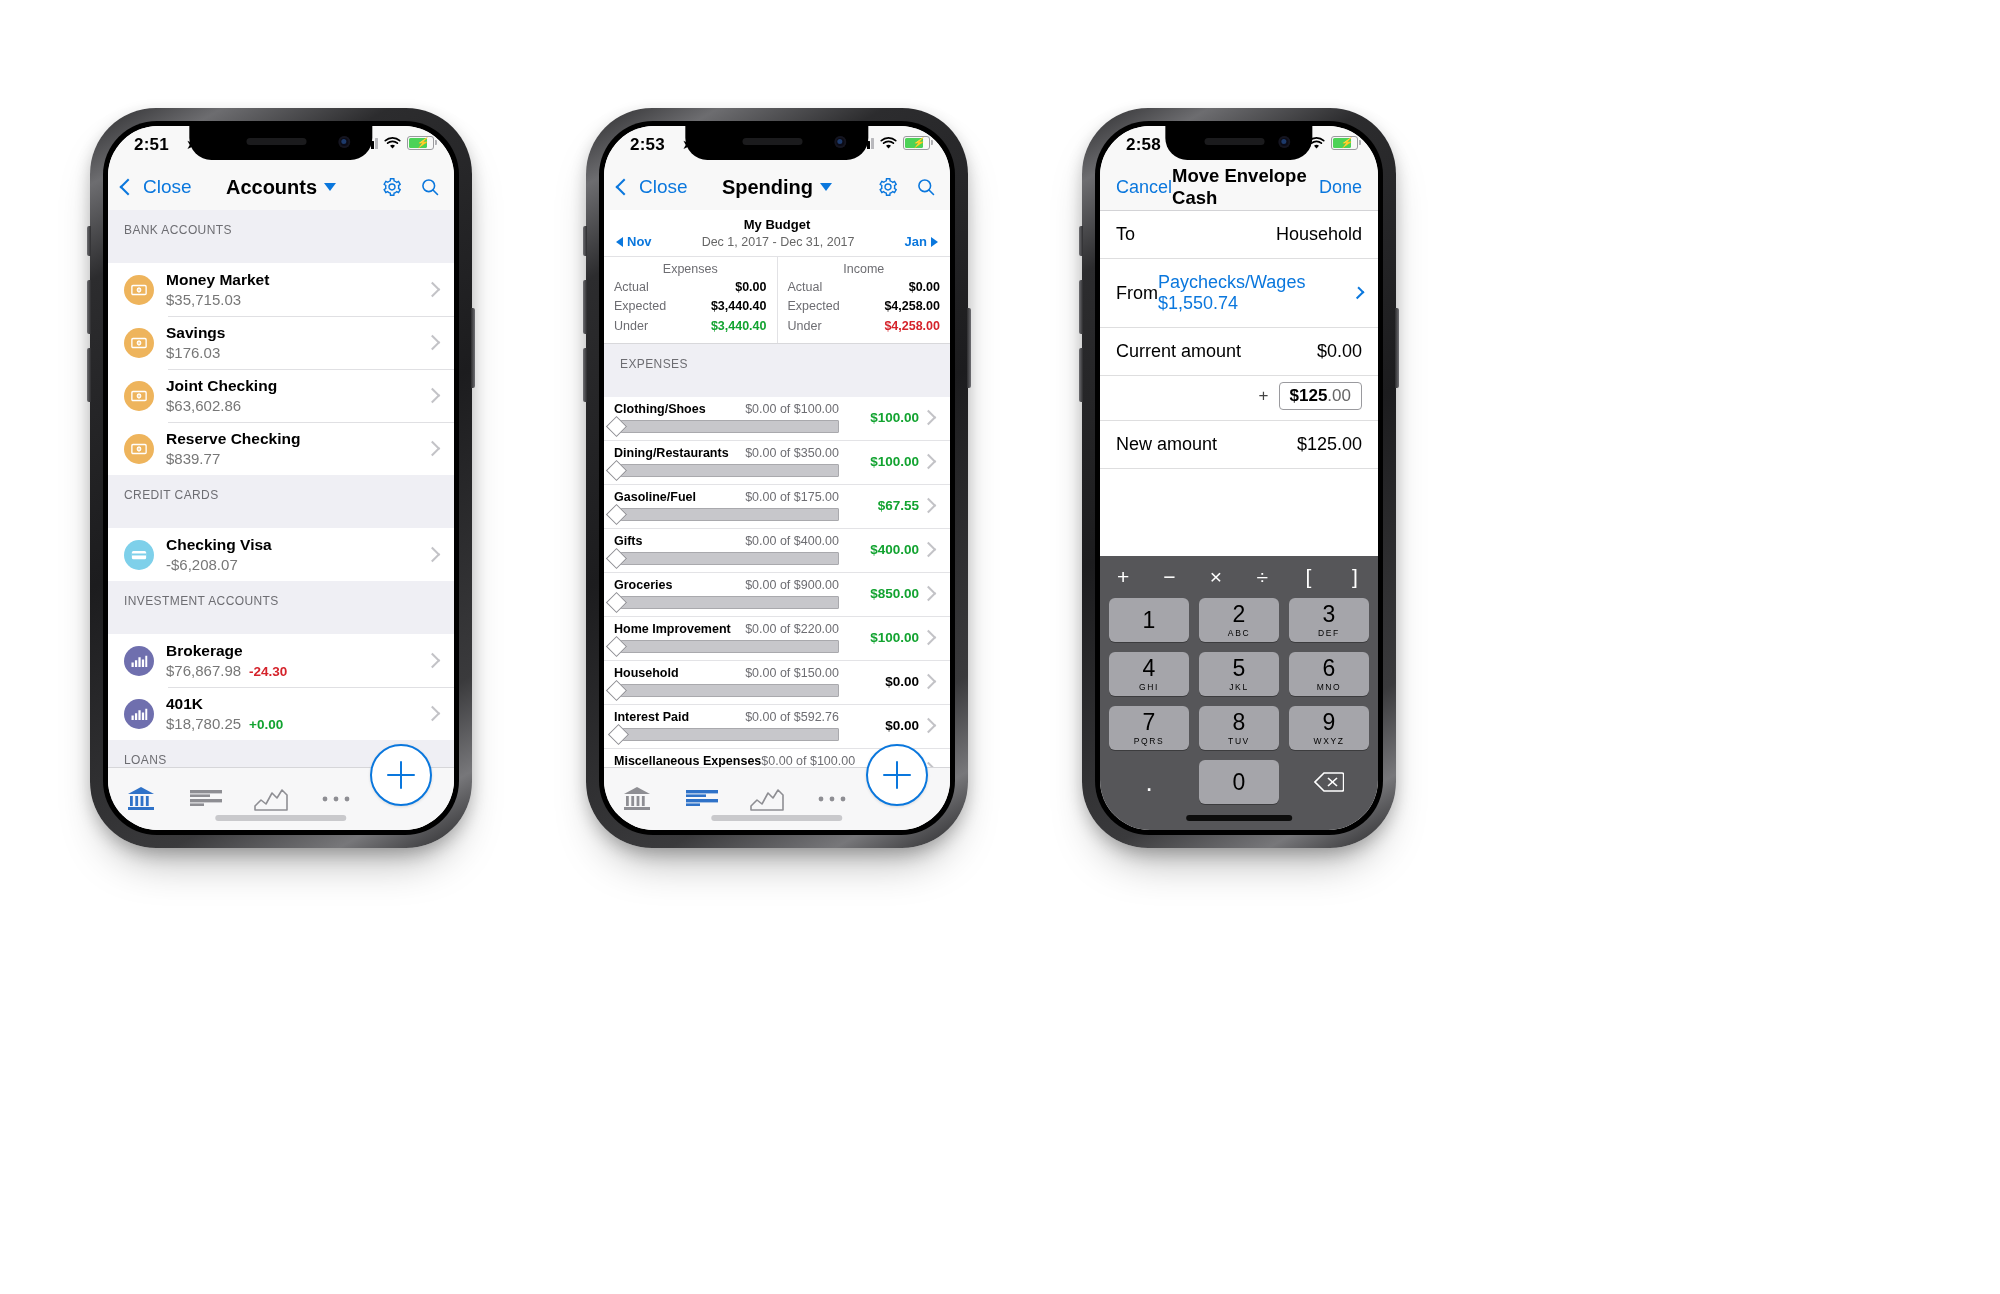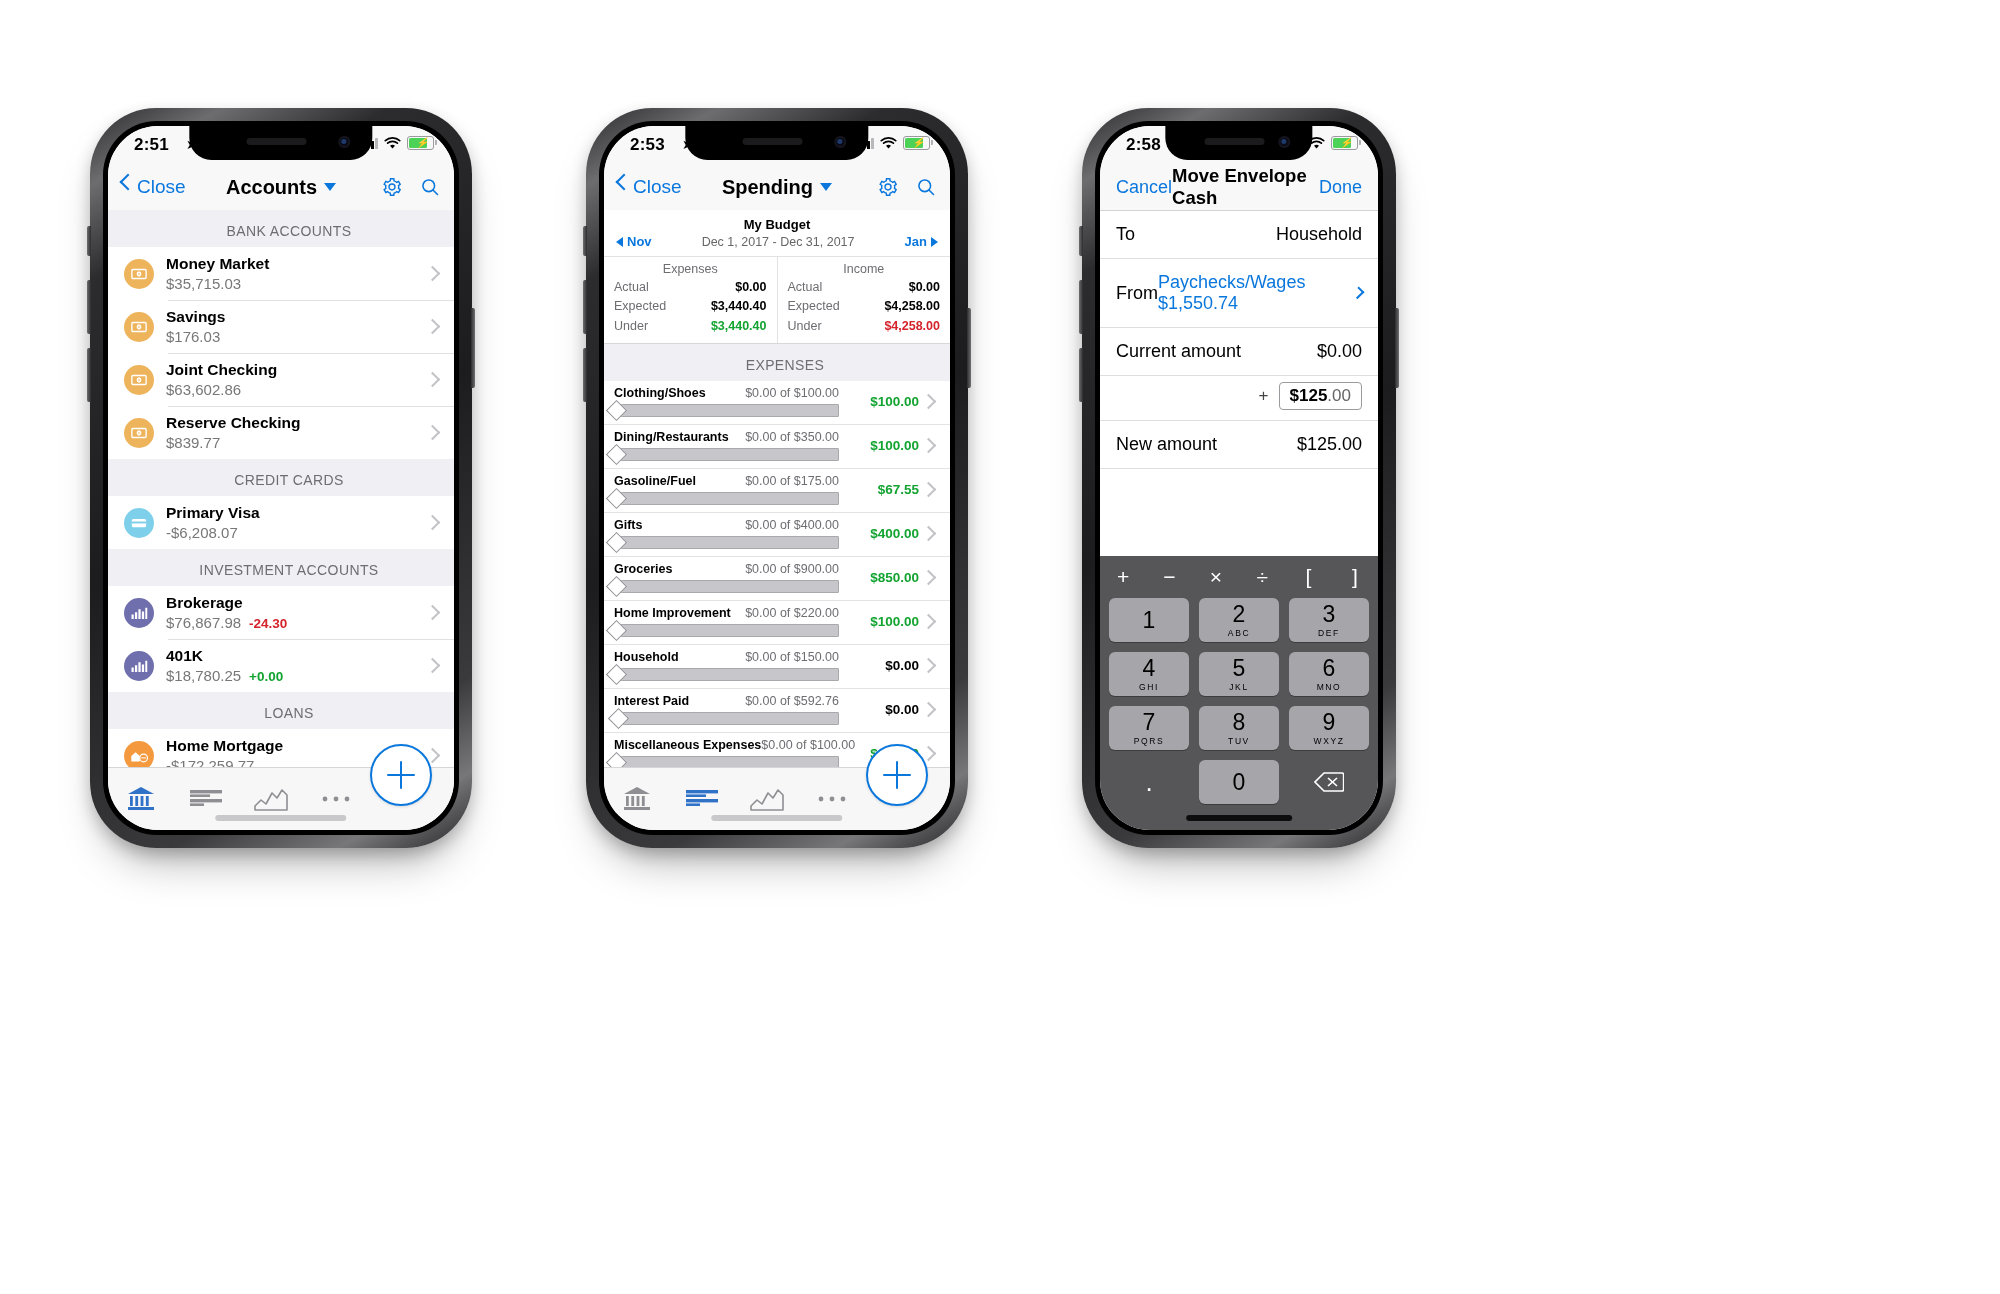--- a/index.html
+++ b/index.html
@@ -37,35 +37,35 @@
   .sig i:nth-child(1){height:4px;} .sig i:nth-child(2){height:6px;}
   .sig i:nth-child(3){height:8px;} .sig i:nth-child(4){height:11px;background:#b9b9bd;}
   .batt{width:25px;height:12px;border:1.4px solid #9a9a9e;border-radius:3px;position:relative;}
   .batt::after{content:"";position:absolute;right:-4px;top:3.4px;width:2px;height:5px;background:#b0b0b4;border-radius:0 1px 1px 0;}
   .batt span{position:absolute;left:1.2px;top:1.2px;bottom:1.2px;width:72%;background:#4cd257;border-radius:1.5px;}
   .bolt{position:absolute;left:8px;top:-1px;font-size:10px;color:#111;line-height:14px;}
 
   
   .navbar{height:46px;background:#f8f8f8;border-bottom:1px solid #d3d3d6;
           display:flex;align-items:center;position:relative;}
-  .nav-left{display:flex;align-items:flex-start;gap:1px;position:absolute;left:14px;color:#0a77dd;font-size:19px;}
+  .nav-left{display:flex;align-items:center;gap:7px;position:absolute;left:14px;color:#0a77dd;font-size:19px;}
   .chev-left{width:10px;height:10px;border-left:2.6px solid #0a77dd;border-bottom:2.6px solid #0a77dd;
              transform:rotate(45deg);margin-right:2px;}
   .nav-title{width:100%;text-align:center;font-size:20px;font-weight:bold;color:#000;
              display:flex;align-items:center;justify-content:center;gap:7px;}
   .caret-down{width:0;height:0;border-left:6px solid transparent;border-right:6px solid transparent;
               border-top:8px solid #0a77dd;}
   .nav-right{position:absolute;right:14px;display:flex;align-items:center;gap:18px;}
   .gear{width:20px;height:20px;}
   .mag{width:20px;height:20px;}
 
   
   .scroll{position:absolute;top:84px;bottom:0;left:0;right:0;background:#fff;overflow:hidden;}
-  .sec-head{background:#efeff4;color:#6d6d72;font-size:14px;letter-spacing:.4px;
-            padding:13px 0 6px 16px;height:18px;text-align:center;}
+  .sec-head{background:#efeff4;color:#6d6d72;font-size:12px;letter-spacing:.4px;
+            padding:13px 0 22px 16px;height:18px;}
   .row{display:flex;align-items:center;padding:7px 0 7px 16px;background:#fff;position:relative;}
   .row + .row::before{content:"";position:absolute;left:60px;right:0;top:0;height:1px;background:#e0e0e3;}
   .acct-icon{width:30px;height:30px;border-radius:50%;flex:0 0 30px;margin-right:12px;
              display:flex;align-items:center;justify-content:center;}
   .acct-txt{flex:1;min-width:0;}
   .acct-name{font-size:15.5px;color:#000;font-weight:bold;line-height:1.28;}
   .acct-bal{font-size:15px;color:#777;line-height:1.28;}
   .pos{color:#12a330;font-weight:bold;font-size:13.5px;}
   .neg{color:#d5232b;font-weight:bold;font-size:13.5px;}
   .chev-r{width:9px;height:9px;border-top:2.2px solid #c3c3c7;border-right:2.2px solid #c3c3c7;
@@ -259,21 +259,21 @@
           </div>
           <div class="sec-head">CREDIT CARDS</div>
           <div class="row">
             <span class="acct-icon" style="background: rgb(126, 208, 234);">
               <svg width="18" height="18" viewBox="0 0 24 24">
                 <rect x="2.5" y="6.5" width="19" height="11" rx="2" fill="#fff"></rect>
                 <rect x="2.5" y="10" width="19" height="2.6" fill="#7ed0ea"></rect>
               </svg>
             </span>
             <div class="acct-txt">
-              <div class="acct-name">Primary Visa</div>
+              <div class="acct-name">Checking Visa</div>
               <div class="acct-bal"><span>-$6,208.07</span></div>
             </div>
             <span class="chev-r"></span>
           </div>
           <div class="sec-head">INVESTMENT ACCOUNTS</div>
           <div class="row">
             <span class="acct-icon" style="background: rgb(111, 111, 174);">
               <svg width="18" height="16" viewBox="0 0 24 20">
                 <rect x="2" y="12" width="3" height="6" fill="#fff"></rect>
                 <rect x="6.6" y="9" width="3" height="9" fill="#fff"></rect>

